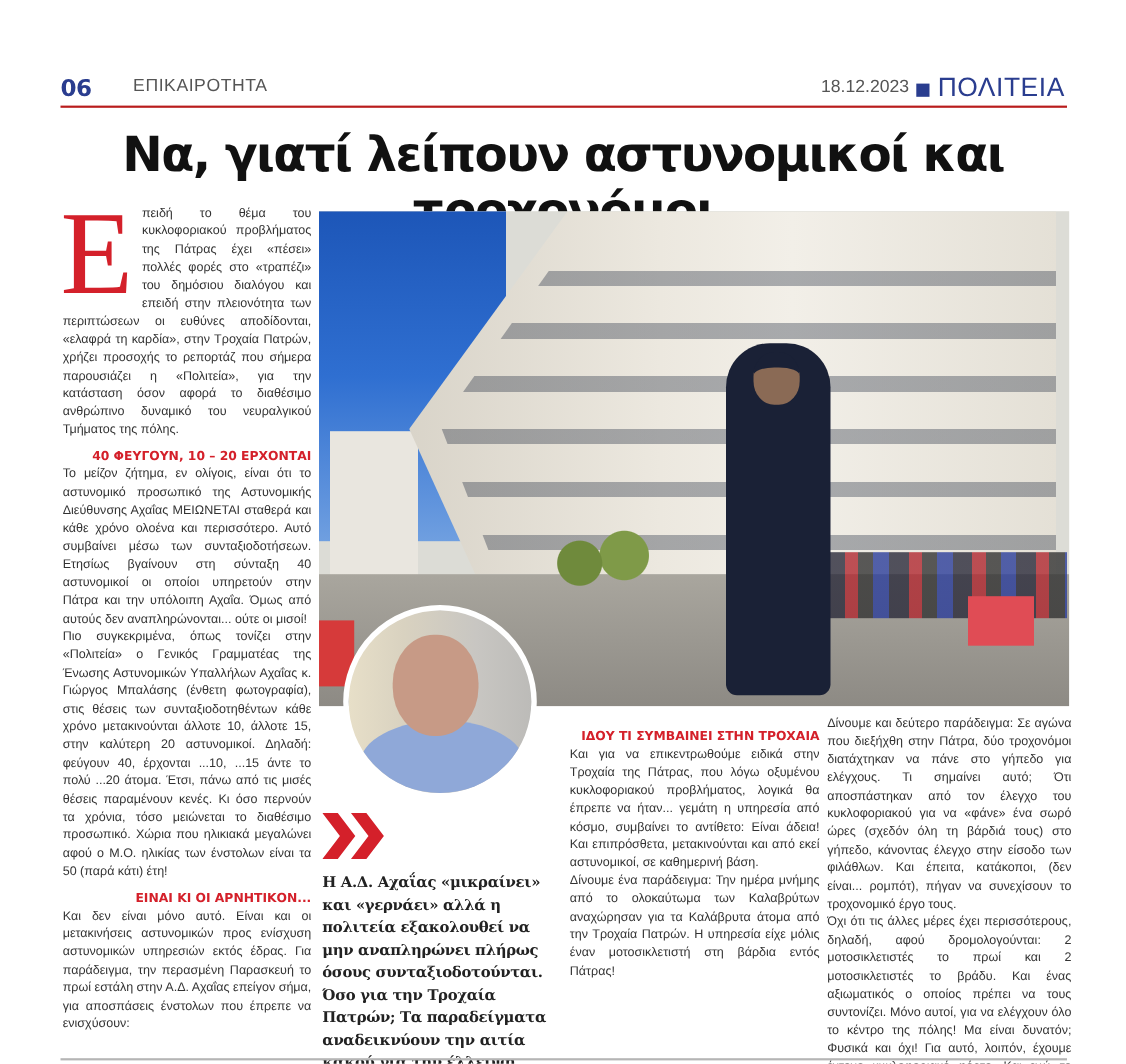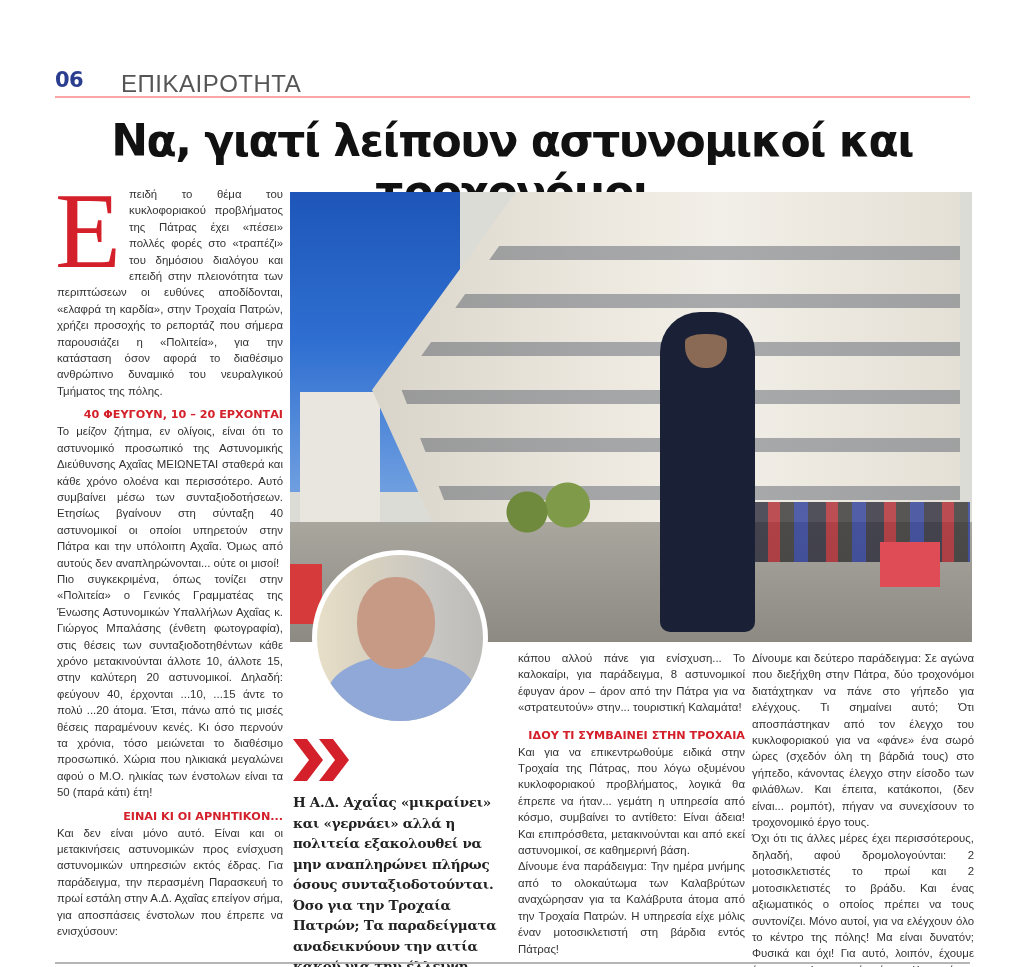--- a/index.html
+++ b/index.html
@@ -1,22 +1,22 @@
 <!DOCTYPE html>
 <html><head>
 <meta charset="utf-8">
 <style>
   * { box-sizing: border-box; margin: 0; padding: 0; }
   html, body { width: 1024px; height: 967px; background: #ffffff; overflow: hidden; }
   body { font-family: "DejaVu Sans", sans-serif; color: #222; position: relative; }
 
   
-  .page-header { position: absolute; left: 55px; top: 66px; width: 915px; height: 32px; border-bottom: 2px solid #fca5a5; text-decoration: underline; }
+  .page-header { position: absolute; left: 55px; top: 66px; width: 915px; height: 32px; border-bottom: 2px solid #b91c1c; text-decoration: underline; }
   .page-num { position: absolute; left: 0; top: 2px; font-family: "DejaVu Sans", sans-serif; font-weight: 900; font-size: 21px; color: #2a3d8f; letter-spacing: -0.5px; }
-  .section-name { position: absolute; left: 66px; top: 4px; font-family: "Liberation Sans", sans-serif; font-size: 24px; color: #555; letter-spacing: 0.5px; font-weight: 300; }
+  .section-name { position: absolute; left: 66px; top: 4px; font-family: "Liberation Sans", sans-serif; font-size: 16px; color: #555; letter-spacing: 0.5px; font-weight: 300; }
   .header-right { position: absolute; right: 2px; top: 0; display: flex; align-items: center; gap: 7px; }
   .issue-date { font-family: "Liberation Sans", sans-serif; font-size: 16px; color: #555; }
   .brand-square { width: 12px; height: 12px; background: #2a3d8f; display: inline-block; margin-top: 3px; }
   .brand-name { font-family: "Liberation Sans", sans-serif; font-size: 24px; color: #2a3d8f; letter-spacing: 0.5px; }
 
   
   .headline { position: absolute; left: 0; top: 115px; width: 1024px; text-align: center; font-family: "DejaVu Sans", sans-serif; font-weight: bold; font-size: 44px; letter-spacing: -1.5px; color: #111; }
 
   
   .col { position: absolute; font-family: "Liberation Sans", sans-serif; font-size: 11.4px; line-height: 16.4px; color: #333; text-align: justify; }
@@ -55,20 +55,25 @@
   .pullquote { position: absolute; left: 293px; top: 792px; width: 210px; font-family: "DejaVu Serif", serif; font-weight: bold; font-size: 13.5px; line-height: 20.5px; color: #222; letter-spacing: -0.3px; }
 
   .bottom-rule { position: absolute; left: 55px; top: 962px; width: 915px; height: 2px; background: #b5b5b5; }
 </style>
 </head>
 <body>
 
 <div class="page-header">
   <span class="page-num">06</span>
   <span class="section-name">ΕΠΙΚΑΙΡΟΤΗΤΑ</span>
+  <div class="header-right">
+    <span class="issue-date">18.12.2023</span>
+    <span class="brand-square"></span>
+    <span class="brand-name">ΠΟΛΙΤΕΙΑ</span>
+  </div>
 </div>
 
 <h1 class="headline">Να, γιατί λείπουν αστυνομικοί και τροχονόμοι</h1>
 
 <div class="col col1">
   <p><span class="dropcap">Ε</span><span>πειδή το θέμα του κυκλοφοριακού προβλήματος της Πάτρας έχει «πέσει» πολλές φορές στο «τραπέζι» του δημόσιου διαλόγου και επειδή στην πλειονότητα των περιπτώσεων οι ευθύνες αποδίδονται, «ελαφρά τη καρδία», στην Τροχαία Πατρών, χρήζει προσοχής το ρεπορτάζ που σήμερα παρουσιάζει η «Πολιτεία», για την κατάσταση όσον αφορά το διαθέσιμο ανθρώπινο δυναμικό του νευραλγικού Τμήματος της πόλης.</span></p>
   <div class="subhead">40 ΦΕΥΓΟΥΝ, 10 – 20 ΕΡΧΟΝΤΑΙ</div>
   <p>Το μείζον ζήτημα, εν ολίγοις, είναι ότι το αστυνομικό προσωπικό της Αστυνομικής Διεύθυνσης Αχαΐας ΜΕΙΩΝΕΤΑΙ σταθερά και κάθε χρόνο ολοένα και περισσότερο. Αυτό συμβαίνει μέσω των συνταξιοδοτήσεων. Ετησίως βγαίνουν στη σύνταξη 40 αστυνομικοί οι οποίοι υπηρετούν στην Πάτρα και την υπόλοιπη Αχαΐα. Όμως από αυτούς δεν αναπληρώνονται... ούτε οι μισοί!</p>
   <p>Πιο συγκεκριμένα, όπως τονίζει στην «Πολιτεία» ο Γενικός Γραμματέας της Ένωσης Αστυνομικών Υπαλλήλων Αχαΐας κ. Γιώργος Μπαλάσης (ένθετη φωτογραφία), στις θέσεις των συνταξιοδοτηθέντων κάθε χρόνο μετακινούνται άλλοτε 10, άλλοτε 15, στην καλύτερη 20 αστυνομικοί. Δηλαδή: φεύγουν 40, έρχονται ...10, ...15 άντε το πολύ ...20 άτομα. Έτσι, πάνω από τις μισές θέσεις παραμένουν κενές. Κι όσο περνούν τα χρόνια, τόσο μειώνεται το διαθέσιμο προσωπικό. Χώρια που ηλικιακά μεγαλώνει αφού ο Μ.Ο. ηλικίας των ένστολων είναι τα 50 (παρά κάτι) έτη!</p>
   <div class="subhead">ΕΙΝΑΙ ΚΙ ΟΙ ΑΡΝΗΤΙΚΟΝ...</div>
@@ -95,21 +100,20 @@
   <div class="inset-head"></div>
 </div>
 
 <svg class="quote-mark" viewBox="0 0 60 42">
   <polygon points="0,0 14,0 30,21 14,42 0,42 16,21" fill="#d4202a"></polygon>
   <polygon points="26,0 40,0 56,21 40,42 26,42 42,21" fill="#d4202a"></polygon>
 </svg>
 <div class="pullquote">Η Α.Δ. Αχαΐας «μικραίνει» και «γερνάει» αλλά η πολιτεία εξακολουθεί να μην αναπληρώνει πλήρως όσους συνταξιοδοτούνται. Όσο για την Τροχαία Πατρών; Τα παραδείγματα αναδεικνύουν την αιτία κακού για την έλλειψη τροχονόμων...</div>
 
 <div class="col col3">
-  <p>κάπου αλλού πάνε για ενίσχυση... Το καλοκαίρι, για παράδειγμα, 8 αστυνομικοί έφυγαν άρον – άρον από την Πάτρα για να «στρατευτούν» στην... τουριστική Καλαμάτα!</p>
   <div class="subhead">ΙΔΟΥ ΤΙ ΣΥΜΒΑΙΝΕΙ ΣΤΗΝ ΤΡΟΧΑΙΑ</div>
   <p>Και για να επικεντρωθούμε ειδικά στην Τροχαία της Πάτρας, που λόγω οξυμένου κυκλοφοριακού προβλήματος, λογικά θα έπρεπε να ήταν... γεμάτη η υπηρεσία από κόσμο, συμβαίνει το αντίθετο: Είναι άδεια! Και επιπρόσθετα, μετακινούνται και από εκεί αστυνομικοί, σε καθημερινή βάση.</p>
   <p>Δίνουμε ένα παράδειγμα: Την ημέρα μνήμης από το ολοκαύτωμα των Καλαβρύτων αναχώρησαν για τα Καλάβρυτα άτομα από την Τροχαία Πατρών. Η υπηρεσία είχε μόλις έναν μοτοσικλετιστή στη βάρδια εντός Πάτρας!</p>
 </div>
 
 <div class="col col4">
   <p>Δίνουμε και δεύτερο παράδειγμα: Σε αγώνα που διεξήχθη στην Πάτρα, δύο τροχονόμοι διατάχτηκαν να πάνε στο γήπεδο για ελέγχους. Τι σημαίνει αυτό; Ότι αποσπάστηκαν από τον έλεγχο του κυκλοφοριακού για να «φάνε» ένα σωρό ώρες (σχεδόν όλη τη βάρδιά τους) στο γήπεδο, κάνοντας έλεγχο στην είσοδο των φιλάθλων. Και έπειτα, κατάκοποι, (δεν είναι... ρομπότ), πήγαν να συνεχίσουν το τροχονομικό έργο τους.</p>
   <p>Όχι ότι τις άλλες μέρες έχει περισσότερους, δηλαδή, αφού δρομολογούνται: 2 μοτοσικλετιστές το πρωί και 2 μοτοσικλετιστές το βράδυ. Και ένας αξιωματικός ο οποίος πρέπει να τους συντονίζει. Μόνο αυτοί, για να ελέγχουν όλο το κέντρο της πόλης! Μα είναι δυνατόν; Φυσικά και όχι! Για αυτό, λοιπόν, έχουμε έντονο κυκλοφοριακό φόρτο. Και ενώ το έχουμε, έχουμε με το σταγονόμετρο τους τροχονόμους. Και τους αποσπούν κιόλας προς άλλα μέρη...</p>
 </div>
 

